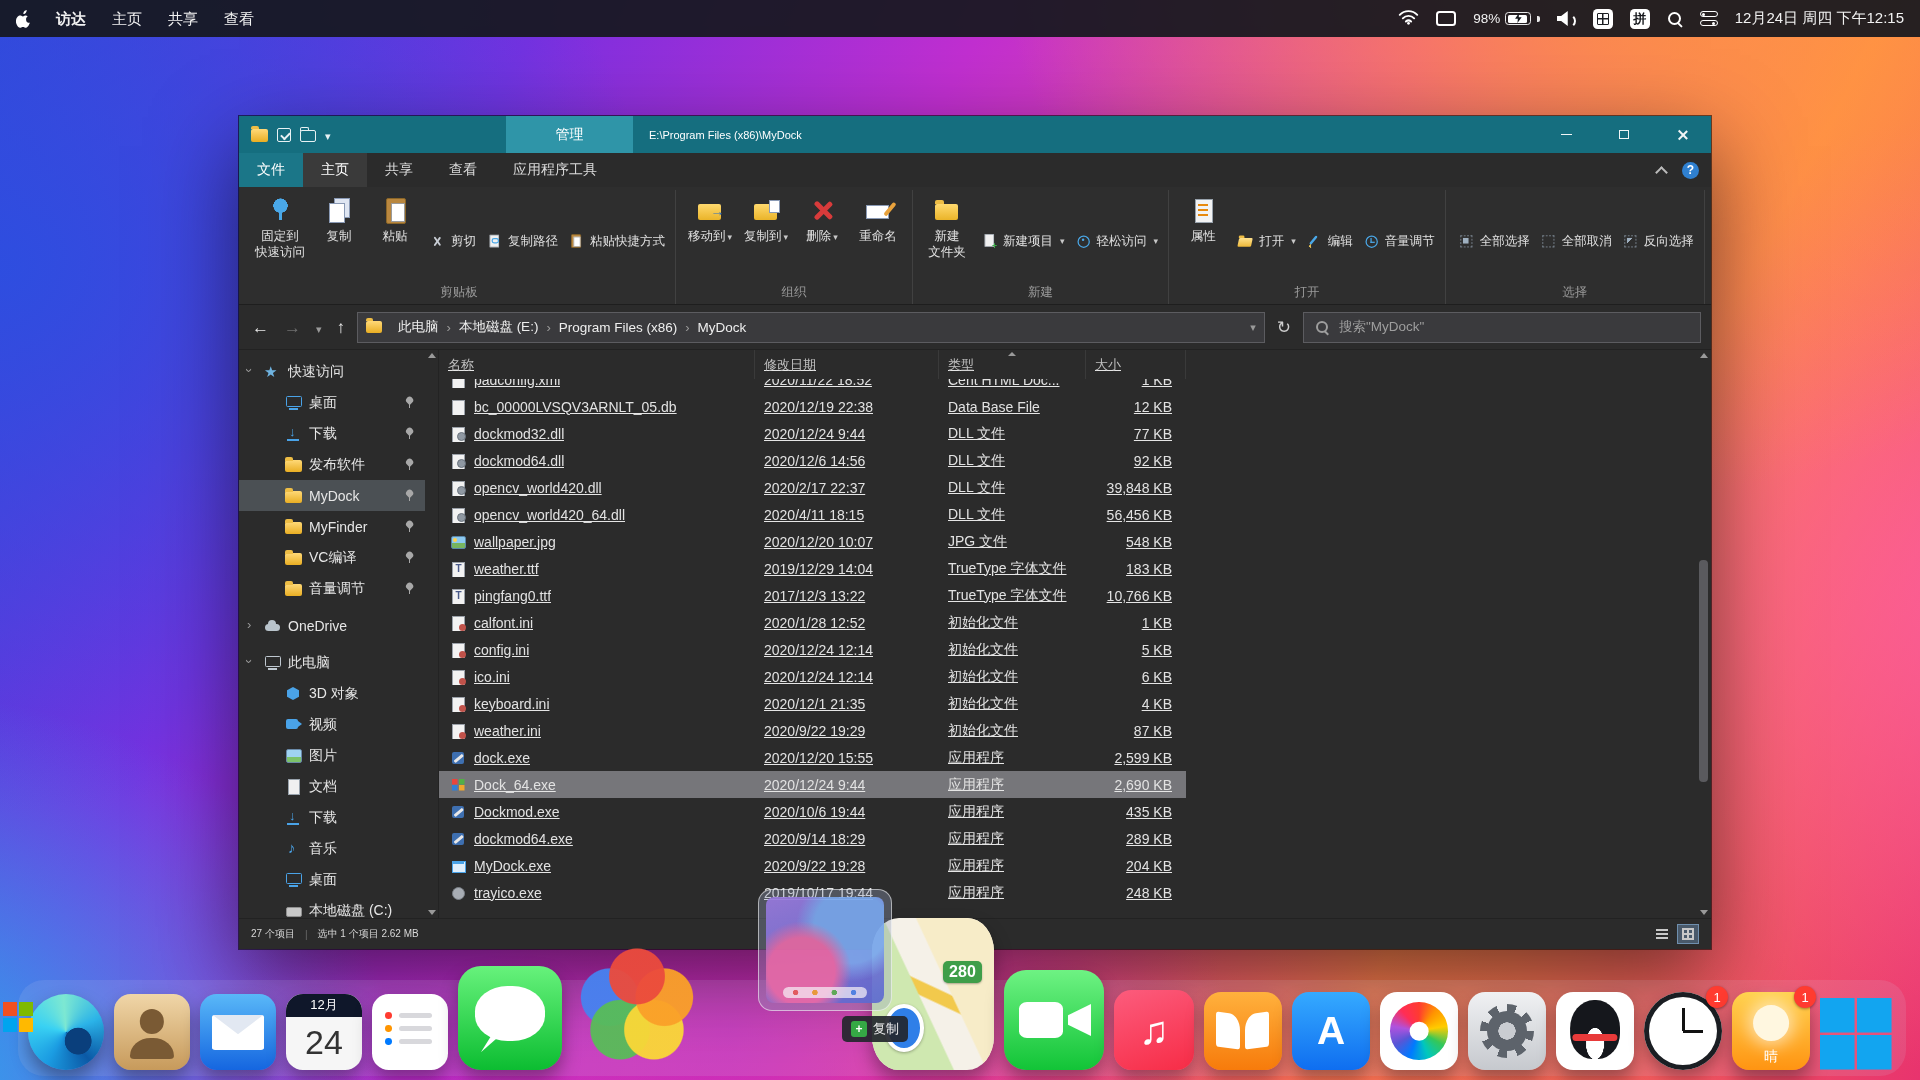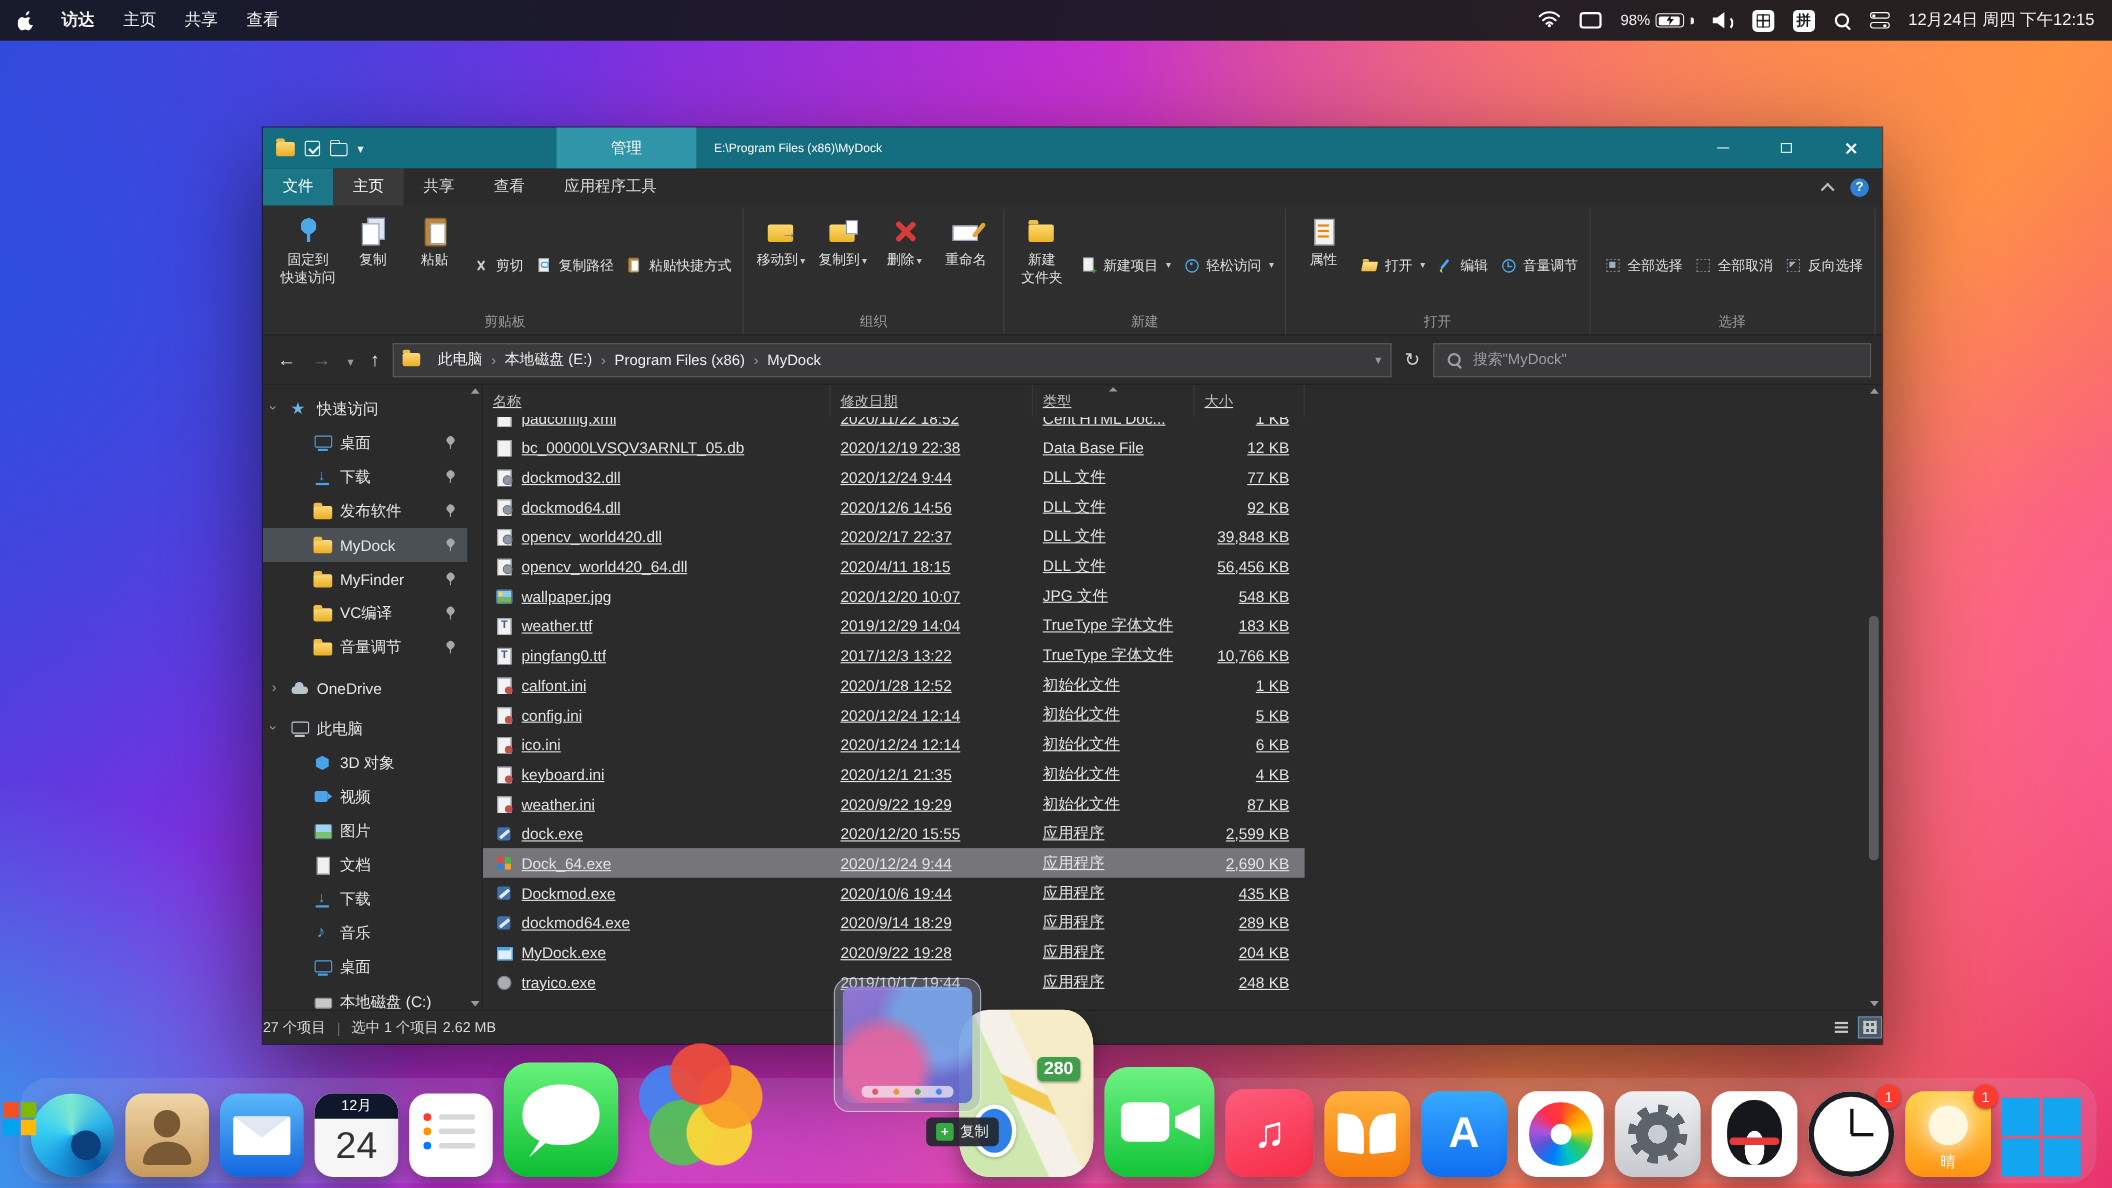--- a/index.html
+++ b/index.html
@@ -220,21 +220,21 @@
     linear-gradient(#52b046,#52b046) 8.5px 2px/5.5px 5.5px no-repeat,
     linear-gradient(#2f7fd6,#2f7fd6) 2px 8.5px/5.5px 5.5px no-repeat,
     linear-gradient(#f0a72e,#f0a72e) 8.5px 8.5px/5.5px 5.5px no-repeat;}
   .fic-app-window::before{content:'';position:absolute;left:2px;top:3px;width:12px;height:10px;border:1.5px solid #4aa3e8;background:#dfeefc;}
   .fic-app-window::after{content:'';position:absolute;left:2px;top:3px;width:12px;height:3.5px;background:#4aa3e8;}
   .fic-app-gray::before{content:'';position:absolute;left:2px;top:2px;width:11px;height:11px;border-radius:50%;background:#a8adb4;border:1px solid #7b8188;}
 
   .list-scroll{width:15px;display:flex;flex-direction:column;align-items:center;justify-content:space-between;padding:3px 0;position:relative;}
   .scroll-thumb{position:absolute;top:37%;left:3px;width:9px;height:39%;background:#5a5a5e;border-radius:4px;}
 
-  .statusbar{height:31px;display:flex;align-items:center;padding:0 0;font-size:13px;color:#d8d8d8;gap:10px;border-top:1px solid #222;flex:0 0 auto;}
+  .statusbar{height:31px;display:flex;align-items:center;padding:0 12px;font-size:10px;color:#d8d8d8;gap:10px;border-top:1px solid #222;flex:0 0 auto;}
   .status-sep::before{content:'|';color:#6a6a6a;}
   .status-right{margin-left:auto;display:flex;align-items:center;gap:4px;}
   .view-btn{width:22px;height:20px;display:flex;align-items:center;justify-content:center;border:1px solid transparent;}
   .view-btn.active{background:#49596a;border-color:#6f8fae;}
   .vi-lines{width:12px;height:2px;background:#c8c8c8;box-shadow:0 4px 0 #c8c8c8,0 8px 0 #c8c8c8;margin-bottom:8px;}
   .vi-grid{width:12px;height:12px;
     background-image:repeating-linear-gradient(0deg,#c8c8c8 0 2px,transparent 2px 5px),repeating-linear-gradient(90deg,#c8c8c8 0 2px,transparent 2px 5px);}
 
   
   .dock-bg{position:absolute;left:18px;bottom:4px;width:1888px;height:96px;border-radius:26px;background:rgba(205,210,230,.13);z-index:30;}

